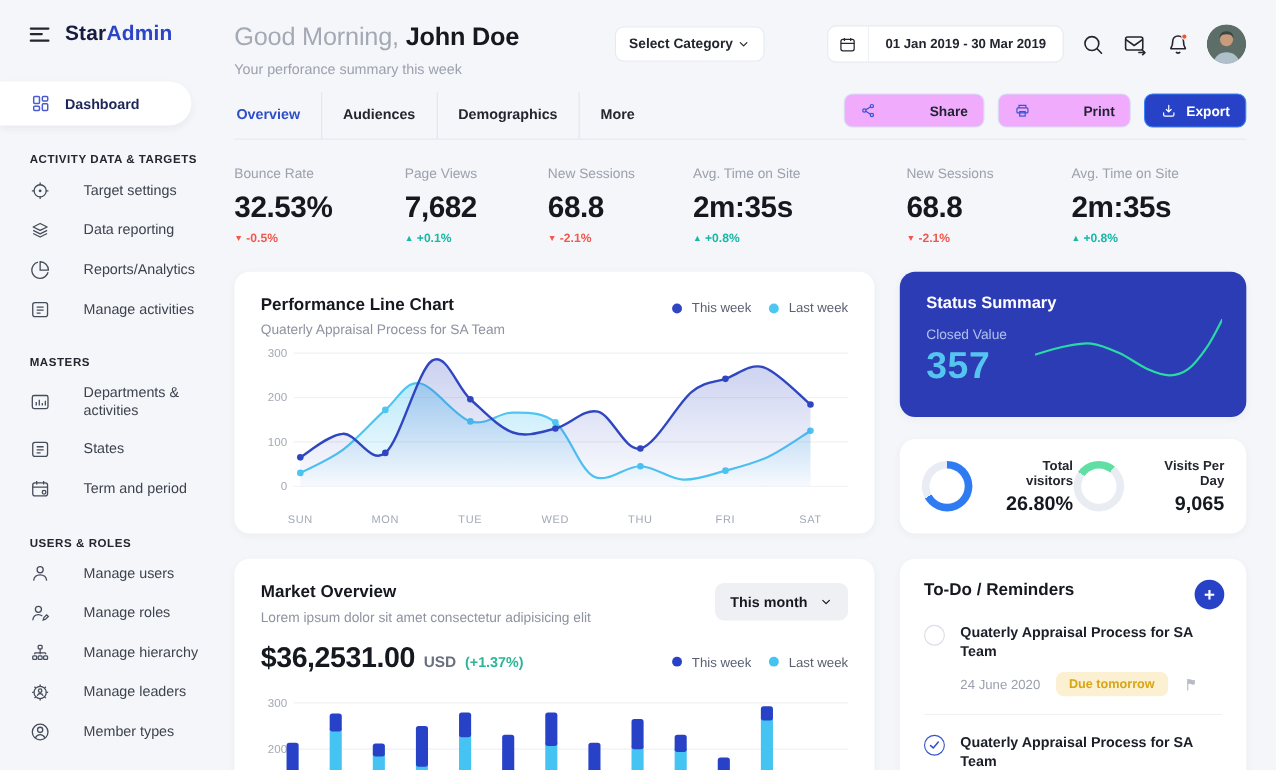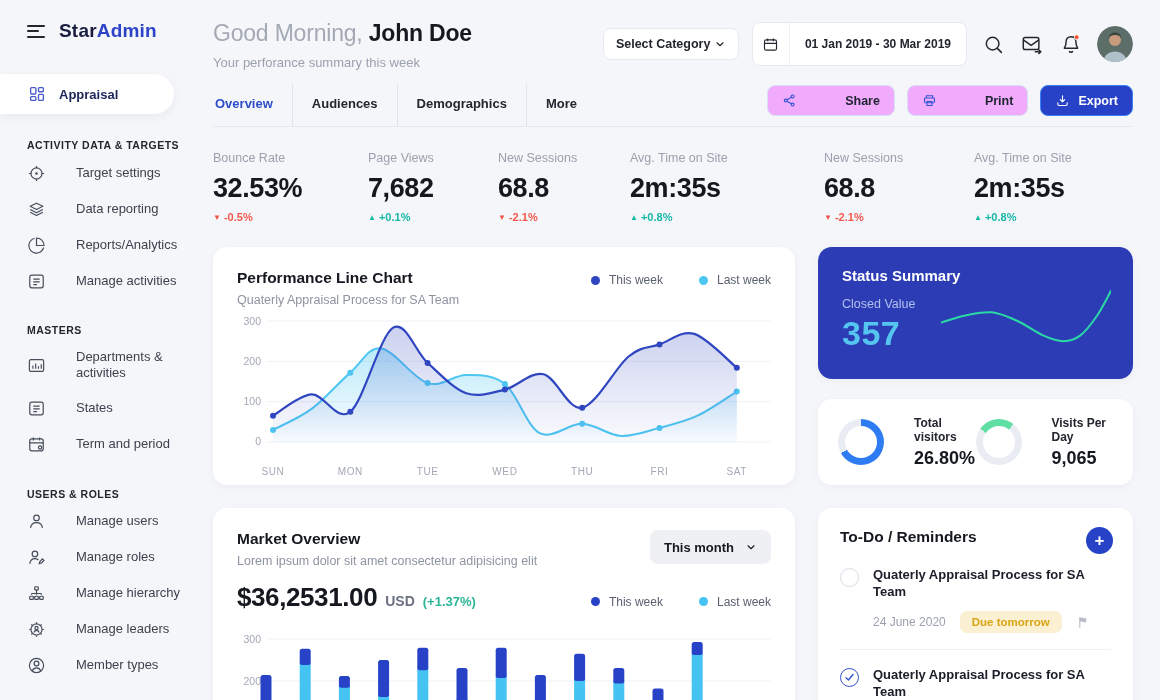--- a/index.html
+++ b/index.html
@@ -24,21 +24,21 @@
 
   
   .main{flex:1;padding:0 27px 0 3px;box-sizing:border-box;}
   .topbar{display:flex;margin-top:20px;align-items:flex-start;}
   .greet{font-size:23px;color:#A3A9B5;letter-spacing:-.2px;}
   .greet .uname{color:#15181F;font-weight:700;}
   .greet-sub{font-size:13px;color:#9BA1AE;margin-top:8px;}
   .controls{margin-left:auto;display:flex;align-items:center;gap:13px;margin-top:2px;}
   .select-pill{width:136px;height:32px;background:#fff;border:1px solid #E6E9F0;border-radius:8px;
     display:flex;align-items:center;justify-content:space-between;padding:0 12px;font-size:12.5px;font-weight:600;color:#23262E;cursor:pointer;box-sizing:border-box;}
-  .date-group{display:flex;height:44px;background:#fff;border:1px solid #E6E9F0;border-radius:8px;align-items:center;box-sizing:border-box;cursor:pointer;}
+  .date-group{display:flex;height:34px;background:#fff;border:1px solid #E6E9F0;border-radius:8px;align-items:center;box-sizing:border-box;cursor:pointer;margin-left:44px;}
   .date-cal{width:36px;height:100%;display:flex;align-items:center;justify-content:center;border-right:1px solid #EDF0F5;}
   .date-text{padding:0 15px;font-size:12px;font-weight:600;color:#23262E;white-space:nowrap;}
   .icon-btn{width:26px;height:26px;display:flex;align-items:center;justify-content:center;cursor:pointer;}
   .avatar{width:36px;height:36px;border-radius:50%;overflow:hidden;flex:none;cursor:pointer;}
 
   .tabsbar{display:flex;align-items:center;margin-top:14px;border-bottom:1px solid #E5E8EF;}
   .tab{font-size:13px;font-weight:600;color:#23262E;padding:12px 19px 15px;cursor:pointer;}
   .tab:first-child{padding-left:2px;}
   .tab+.tab{border-left:1px solid #E0E4EC;}
   .tab.active{color:#2D4EC8;}
@@ -59,34 +59,34 @@
   .row{display:flex;gap:23px;}
   .row2{margin-top:23px;}
   .card{background:#fff;border-radius:14px;box-shadow:0 2px 8px rgba(27,37,89,.04);box-sizing:border-box;}
   .col-left{width:582px;flex:none;}
   .col-right{width:315px;flex:none;display:flex;flex-direction:column;gap:20px;}
 
   .perf{width:582px;height:238px;padding:22px 24px;}
   .card-head{display:flex;justify-content:space-between;align-items:flex-start;}
   .card-title{font-size:15.5px;font-weight:700;color:#15181F;}
   .card-sub{font-size:12.5px;color:#8D93A0;margin-top:6px;}
-  .legend{display:flex;gap:36px;font-size:12px;color:#5A6070;align-items:center;margin-top:4px;}
+  .legend{display:flex;gap:16px;font-size:12px;color:#5A6070;align-items:center;margin-top:4px;}
   .litem{display:flex;align-items:center;}
   .ldot{width:9px;height:9px;border-radius:50%;display:inline-block;margin-right:9px;background:#ccc;}
   .tick{font-size:10.5px;fill:#A2A8B4;}
   .xtick{font-size:10px;letter-spacing:.6px;}
 
   .status{background:#2B3CB5;height:132px;border-radius:14px;padding:20px 24px;position:relative;color:#fff;}
   .status-title{font-size:15px;font-weight:700;}
   .status-label{font-size:12.5px;color:#AFC0EE;margin-top:13px;}
   .status-value{font-size:34px;font-weight:700;color:#55C5F0;margin-top:3px;letter-spacing:.5px;}
   .spark{position:absolute;right:22px;top:38px;}
 
   .visitors{height:86px;display:flex;align-items:center;padding:0 20px;}
-  .vstat{display:flex;align-items:center;gap:30px;flex:1;}
+  .vstat{display:flex;align-items:center;gap:30px;flex:1;text-align:right;}
   .ring{width:46px;height:46px;border-radius:50%;position:relative;flex:none;}
   .ring::after{content:"";position:absolute;inset:7px;background:#fff;border-radius:50%;}
   .vlabel{font-size:12px;font-weight:700;color:#23262E;}
   .vvalue{font-size:18px;font-weight:800;color:#15181F;margin-top:4px;}
 
   .market{width:582px;height:270px;padding:22px 24px;overflow:hidden;}
   .period{background:#EEF0F4;border-radius:8px;height:34px;padding:0 14px;display:flex;align-items:center;gap:11px;font-size:13px;font-weight:700;color:#15181F;cursor:pointer;}
   .amount-row{display:flex;align-items:baseline;margin-top:14px;}
   .amount{font-size:26px;font-weight:800;letter-spacing:-.4px;color:#15181F;}
   .currency{font-size:14px;font-weight:600;color:#6A7080;margin-left:8px;}
@@ -129,21 +129,21 @@
 
     <div class="nav-active">
       <span class="nicon">
         <svg width="18" height="18" viewBox="0 0 24 24" fill="none" stroke="#4A5BD0" stroke-width="1.8">
             <rect x="3.5" y="3.5" width="7" height="8.5" rx="1.2"></rect>
             <rect x="14" y="3.5" width="6.5" height="5.5" rx="1.2"></rect>
             <rect x="3.5" y="15.5" width="7" height="5" rx="1.2"></rect>
             <rect x="14" y="12.5" width="6.5" height="8" rx="1.2"></rect>
           </svg>
       </span>
-      <span>Appraisal</span>
+      <span>Dashboard</span>
     </div>
 
     <div class="nav-section">ACTIVITY DATA &amp; TARGETS</div>
 
     <div class="nav-item">
       <span class="nicon">
         <svg width="19" height="19" viewBox="0 0 24 24" fill="none" stroke="#454C5A" stroke-width="1.5">
             <circle cx="12" cy="12" r="7"></circle>
             <circle cx="12" cy="12" r="1.6" fill="#454C5A" stroke="none"></circle>
             <path d="M12 2.5v3M12 18.5v3M2.5 12h3M18.5 12h3"></path>

